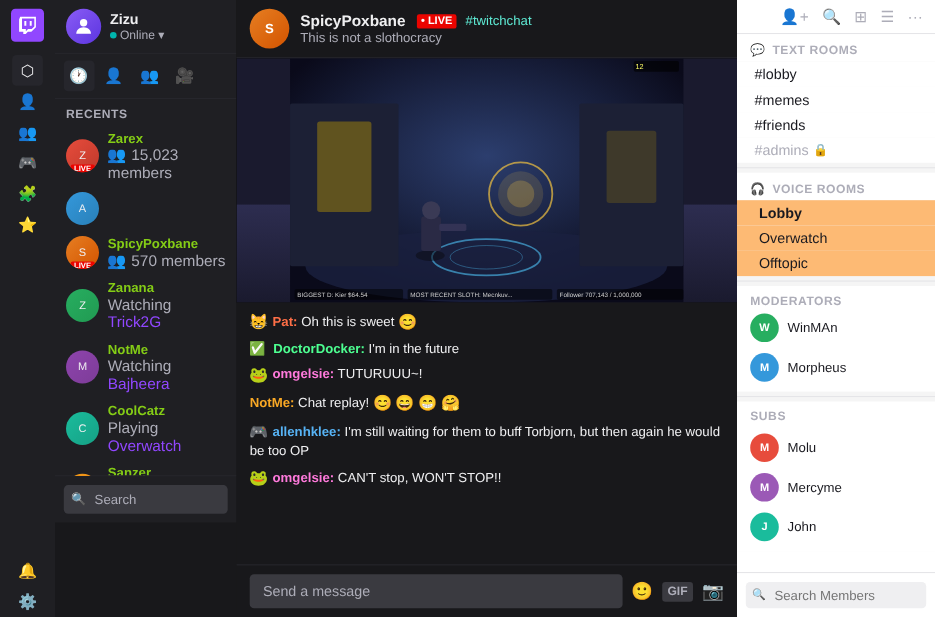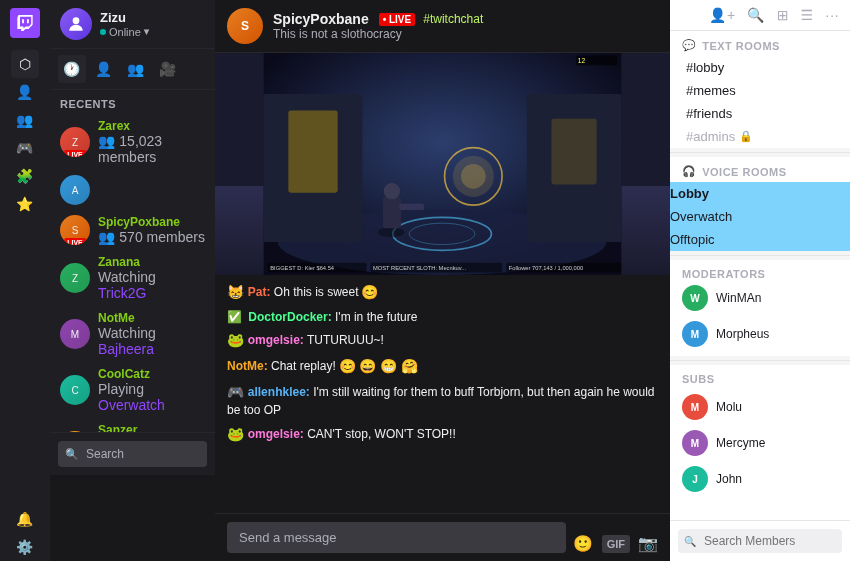--- a/index.html
+++ b/index.html
@@ -131,21 +131,21 @@
       width: 36px; height: 36px; border-radius: 50%;
       background: #666; flex-shrink: 0;
       background: linear-gradient(135deg, #e74c3c, #c0392b);
       display: flex; align-items: center; justify-content: center;
       color: white; font-size: 12px; font-weight: bold;
     }
     .stream-info { margin-left: 10px; flex: 1; }
     .stream-name { font-size: 14px; font-weight: 700; }
     .stream-title { font-size: 12px; color: #adadb8; }
     .live-indicator { background: #eb0400; color: white; font-size: 10px; font-weight: 700; padding: 1px 4px; border-radius: 2px; margin-left: 6px; }
-    .hashtag { color: #bef264; font-size: 12px; margin-left: 4px; }
+    .hashtag { color: #5eead4; font-size: 12px; margin-left: 4px; }
 
     .stream-video {
       width: 100%; flex: 1;
       background: #0e0e10;
       position: relative;
       overflow: hidden;
       min-height: 0;
       max-height: 270px;
     }
 
@@ -160,21 +160,21 @@
     .chat-user.docker { color: #4dff91; }
     .chat-user.omgelsie { color: #ff7adc; }
     .chat-user.allenhklee { color: #57b3f5; }
     .chat-user.notme { color: #f9a825; }
     .chat-text { color: #efeff1; }
     .chat-emote { display: inline; width: 18px; height: 18px; vertical-align: middle; font-size: 14px; }
 
     .chat-input-bar {
       padding: 8px 12px;
       border-top: 1px solid #26262c;
-      display: flex; align-items: flex-end; gap: 8px;
+      display: flex; align-items: center; gap: 8px;
     }
     .chat-input {
       flex: 1; padding: 8px 12px;
       background: #3a3a40; border: none; border-radius: 4px;
       color: #efeff1; font-size: 13px; outline: none;
     }
     .chat-input::placeholder { color: #adadb8; }
     .chat-action-btn { color: #adadb8; font-size: 16px; cursor: pointer; }
 
     
@@ -217,24 +217,24 @@
     .room-item.muted { color: #adadb8; display: flex; align-items: center; gap: 4px; }
     .lock-icon { font-size: 11px; }
 
     .voice-rooms-header {
       padding: 8px 12px 4px;
       font-size: 11px; font-weight: 700; color: #adadb8; letter-spacing: 0.5px;
       background: white;
       display: flex; align-items: center; gap: 6px;
     }
     .voice-room-item {
-      padding: 4px 0;
+      padding: 4px 20px;
       font-size: 13px;
       cursor: pointer;
-      background: #7dd3fc;
+      background: #fdba74;
       color: #19191f;
     }
     .voice-room-item.active { font-weight: 600; }
 
     .section-divider { height: 1px; background: #e5e5e8; margin: 4px 0; }
 
     .moderators-section { background: white; padding: 8px 12px 4px; }
     .moderators-label { font-size: 11px; font-weight: 700; color: #adadb8; letter-spacing: 0.5px; }
     .member-item {
       display: flex; align-items: center;

